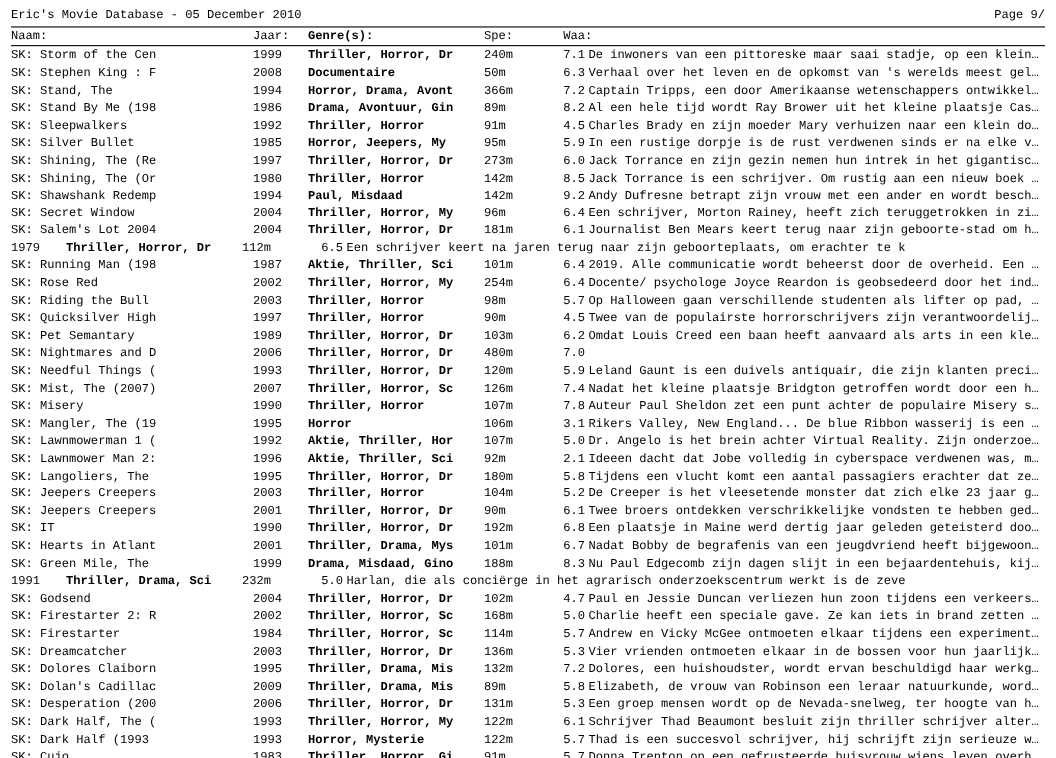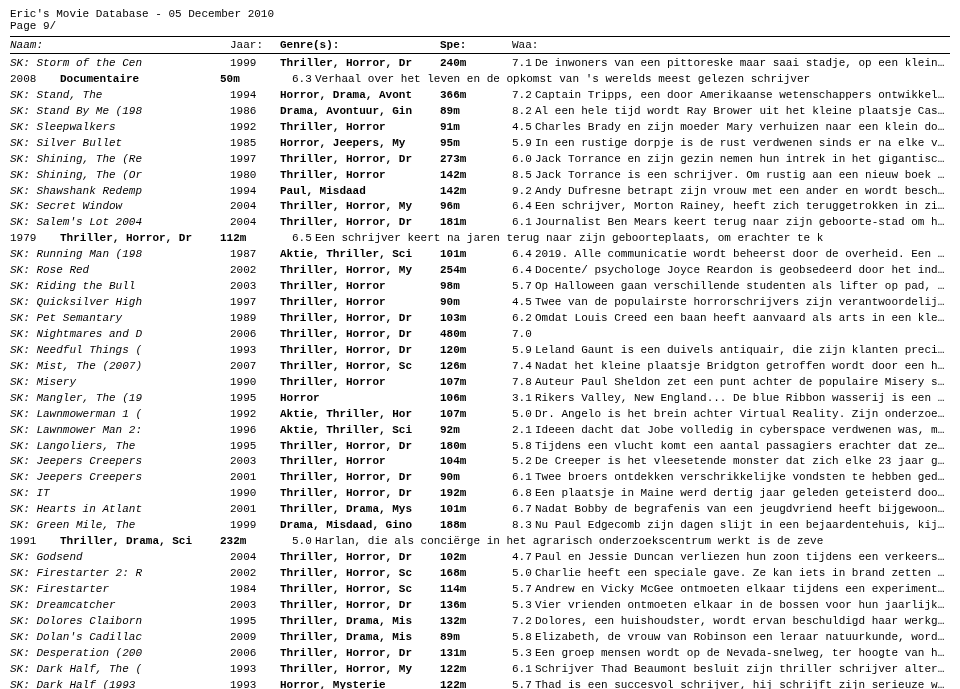--- a/index.html
+++ b/index.html
@@ -11,37 +11,36 @@
       background: #ffffff;
       font-family: 'Courier New', Courier, monospace;
       font-size: 11px;
       color: #000000;
       padding: 8px 10px;
     }
     .page-header {
       display: flex;
       justify-content: space-between;
       margin-bottom: 4px;
-      flex-direction: column;
     }
     .divider {
       border: none;
       border-top: 1px solid #000;
       margin: 2px 0;
     }
     .column-headers {
       display: flex;
       gap: 0;
       margin: 2px 0;
       white-space: nowrap;
     }
-    .col-naam { width: 220px; flex-shrink: 0; font-style: italic; }
+    .col-naam { width: 220px; flex-shrink: 0; }
     .col-jaar { width: 50px; flex-shrink: 0; }
     .col-genre { width: 160px; flex-shrink: 0; font-weight: bold; }
-    .col-spe { width: 60px; flex-shrink: 0; font-weight: bold; }
+    .col-spe { width: 60px; flex-shrink: 0; }
     .col-waa { width: 35px; flex-shrink: 0; padding-left: 12px; }
     .col-verhaal { flex: 1; }
     .data-row {
       display: flex;
       gap: 0;
       white-space: nowrap;
       line-height: 1.45;
       justify-content: center;
     }
     .verhaal-text {
@@ -74,20 +73,21 @@
 <div id="rows-container">
 <div class="data-row">
       <span class="col-naam">SK: Storm of the Cen</span>
       <span class="col-jaar">1999</span>
       <span class="col-genre">Thriller, Horror, Dr</span>
       <span class="col-spe">240m</span>
       <span class="col-waa">7.1</span>
       <span class="col-verhaal verhaal-text">De inwoners van een pittoreske maar saai stadje, op een klein eiland nabij de</span>
     </div>
     <div class="data-row">
+      <span class="col-naam">SK: Stephen King : F</span>
       <span class="col-jaar">2008</span>
       <span class="col-genre">Documentaire</span>
       <span class="col-spe">50m</span>
       <span class="col-waa">6.3</span>
       <span class="col-verhaal verhaal-text">Verhaal over het leven en de opkomst van 's werelds meest gelezen schrijver</span>
     </div>
     <div class="data-row">
       <span class="col-naam">SK: Stand, The</span>
       <span class="col-jaar">1994</span>
       <span class="col-genre">Horror, Drama, Avont</span>

